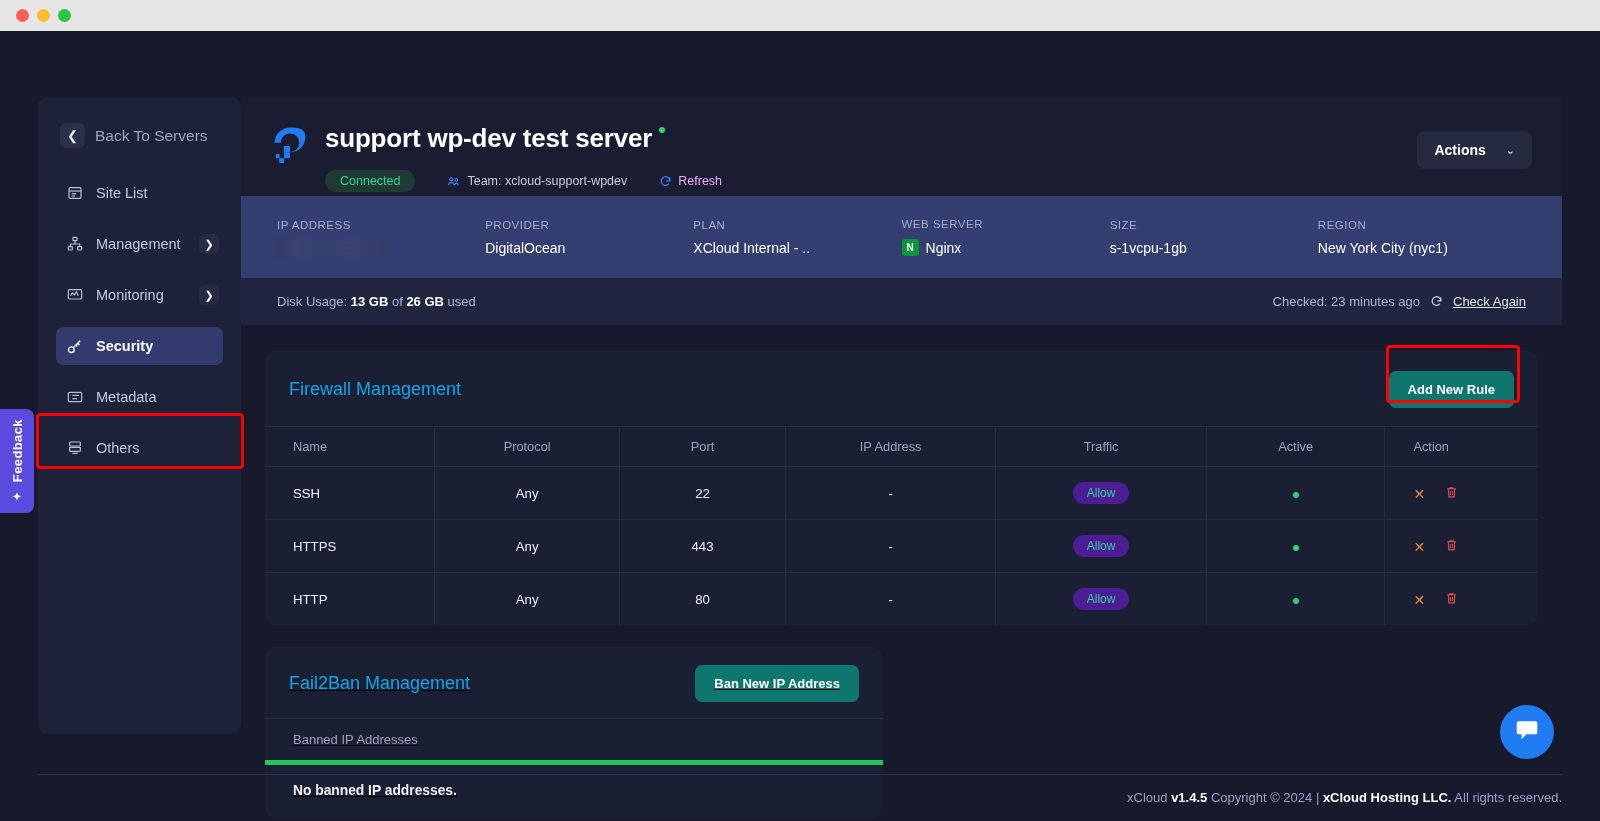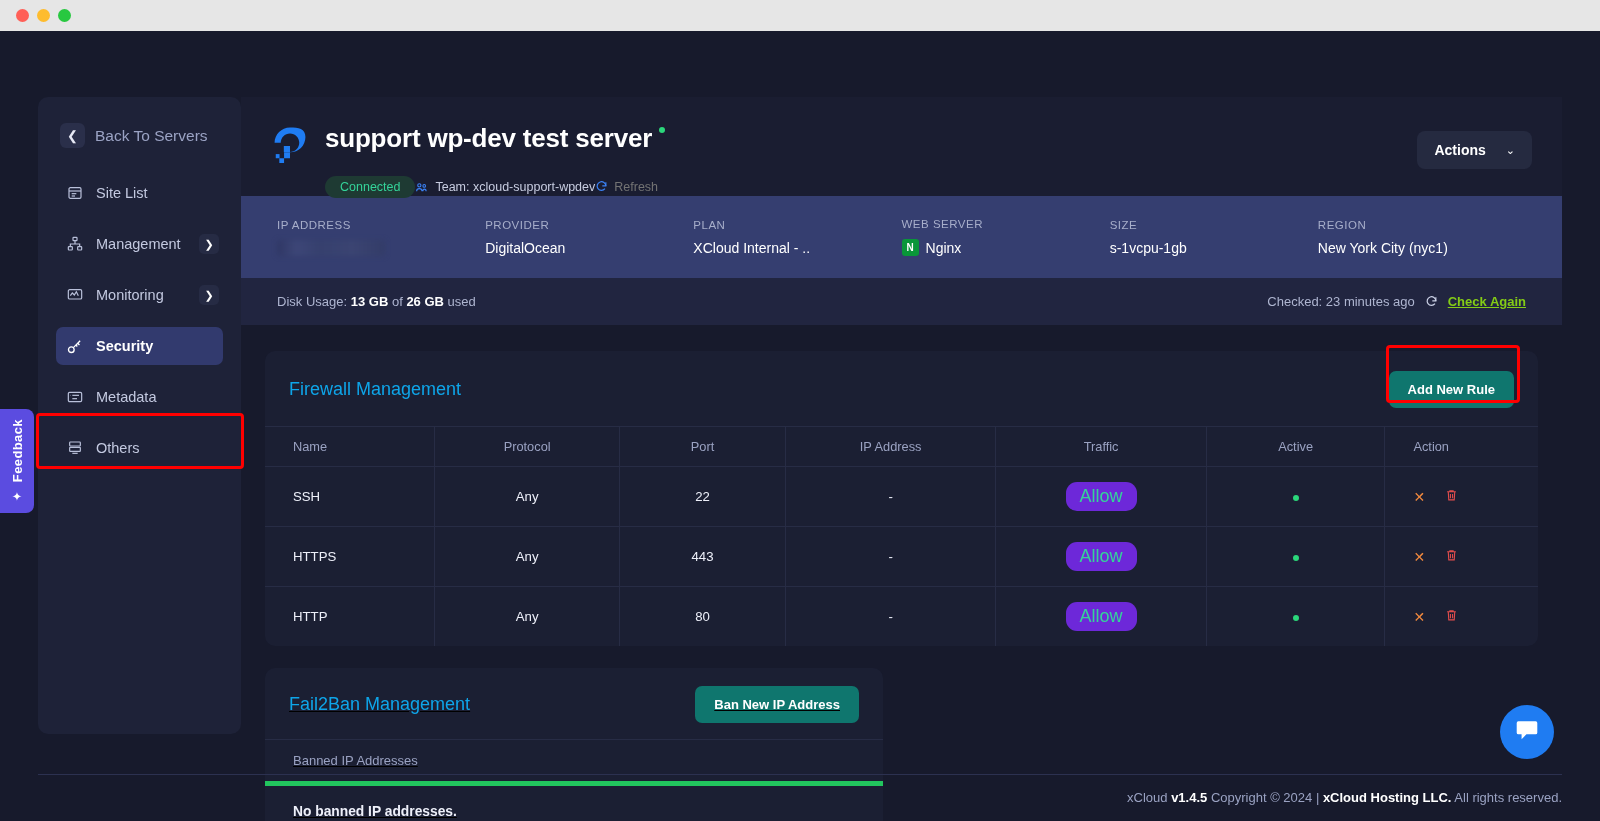--- a/index.html
+++ b/index.html
@@ -116,28 +116,28 @@
     width: 1321px; height: 637px;
   }
   .header-block { background: #1a1d31; height: 99px; padding: 26px 30px 0 30px; position: relative; }
   .title-row { display: flex; align-items: flex-start; gap: 16px; }
   .do-logo { width: 38px; height: 38px; margin-top: 2px; }
   .title-main {
     color: #ffffff; font-size: 26px; font-weight: bold;
     letter-spacing: -.2px; display: flex; align-items: center; gap: 7px;
   }
   .green-dot-sm { width: 6px; height: 6px; border-radius: 50%; background: #2bd67b; align-self: flex-start; margin-top: 4px;}
-  .sub-row { display: flex; align-items: center; gap: 0; margin-top: 22px; }
+  .sub-row { display: flex; align-items: center; gap: 32px; margin-top: 16px; }
   .chip-connected {
     background: #1e3a33; color: #34d399;
     font-size: 12.5px; border-radius: 12px;
     padding: 4px 15px;
   }
   .team-txt { color: #c7cce0; font-size: 12.5px; display: flex; align-items: center; gap: 7px; }
-  .refresh-txt { color: #737373; font-size: 12.5px; display: flex; align-items: flex-start; gap: 6px; cursor: pointer; }
+  .refresh-txt { color: #f0abfc; font-size: 12.5px; display: flex; align-items: flex-end; gap: 6px; cursor: pointer; }
   .tiny-ico { color: #3b82f6; display: inline-flex; }
 
   .actions-btn {
     position: absolute; right: 30px; top: 34px;
     background: #252a40; color: #ffffff;
     border-radius: 8px; height: 38px;
     display: flex; align-items: center; gap: 20px;
     padding: 0 17px; font-size: 14px; font-weight: bold;
     cursor: pointer;
   }
@@ -168,21 +168,21 @@
 
   
   .disk-strip {
     background: #212540; height: 47px;
     display: flex; align-items: center; justify-content: space-between;
     padding: 0 36px;
   }
   .disk-txt { color: #aeb5d0; font-size: 13px; }
   .disk-txt b { color: #ffffff; }
   .disk-right { display: flex; align-items: center; gap: 10px; font-size: 13px; color: #aeb5d0; }
-  .check-again { color: #84cc16; font-weight: bold; text-decoration: underline; cursor: pointer; text-align: center; }
+  .check-again { color: #e5e5e5; font-weight: normal; text-decoration: underline; cursor: pointer; text-align: center; }
 
   
   .body-region { background: #171a2c; padding: 26px 24px 0 24px; height: 409px; }
 
   .card {
     background: #1b1f33; border-radius: 10px;
     overflow: hidden;
   }
   .card-head {
     display: flex; align-items: center; justify-content: space-between;
@@ -216,22 +216,22 @@
   table.fw tr:last-child td { border-bottom: none; }
   .col-name { width: 13.3%; text-align: left !important; padding-left: 28px !important; }
   .col-proto { width: 14.5%; }
   .col-port { width: 13%; }
   .col-ip { width: 16.5%; }
   .col-traffic { width: 16.5%; }
   .col-active { width: 14%; }
   .col-action { width: 12%; text-align: left !important; padding-left: 28px !important; }
 
   .badge-allow {
-    display: inline-block; background: #6d28d9; color: #34d399;
-    font-size: 18px; border-radius: 11px; padding: 4px 14px;
+    display: inline-block; background: #4c1d95; color: #34d399;
+    font-size: 12px; border-radius: 11px; padding: 4px 14px;
   }
   .dot-active { display: inline-block; width: 6px; height: 6px; border-radius: 50%; background: #2bd67b; }
   .act-x { color: #f0883e; font-size: 14px; cursor: pointer; margin-right: 16px; }
   .act-trash { color: #e34d4d; font-size: 13px; cursor: pointer; }
 
   .card2 { margin-top: 22px; width: 618px; text-decoration: underline; }
   .card2 .card-head { padding: 18px 24px 16px 24px; }
   .f2b-subhead {
     color: #9aa2c2; font-size: 13px;
     border-top: 1px solid #272c45; border-bottom: 5px solid #22c55e;

